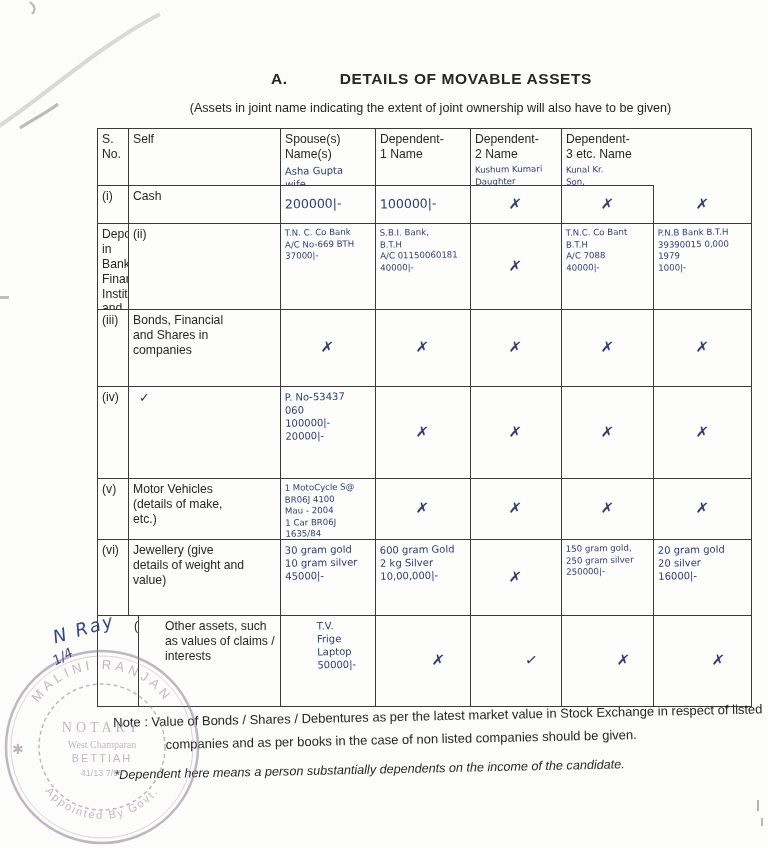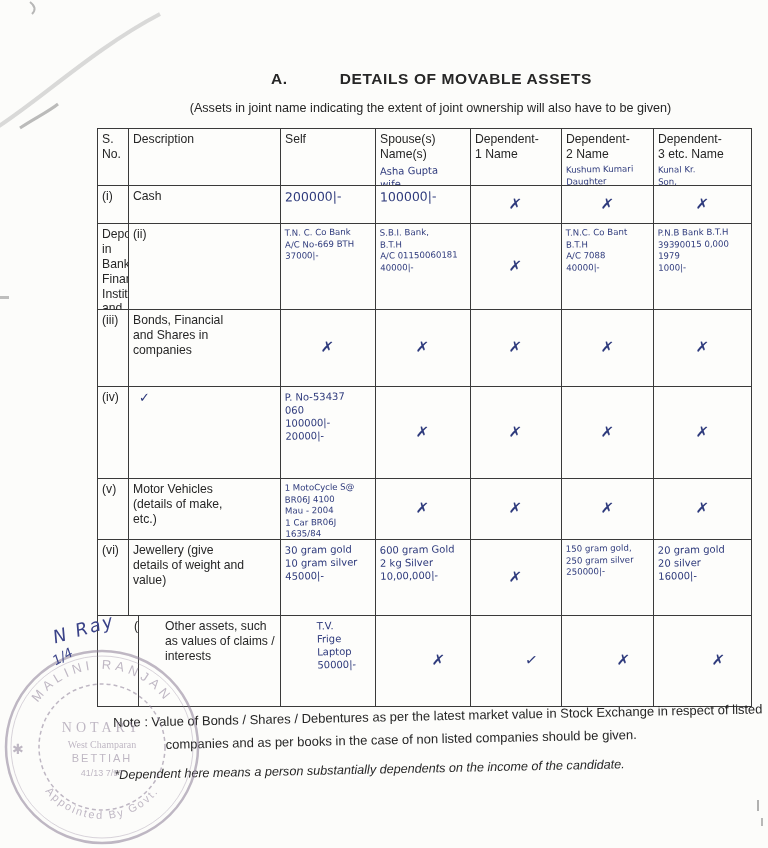--- a/index.html
+++ b/index.html
@@ -41,21 +41,21 @@
   .row:last-child .c{border-bottom:none;margin-left:32px;}
   .p{white-space:pre-line;display:block;color:var(--print);}
   .h{
     display:block;white-space:pre-line;color:var(--ink);
     font-size:10px;line-height:1.3;transform:rotate(-1deg);
     font-family:"DejaVu Sans", sans-serif;
   }
   .t{font-size:8.6px;line-height:1.35;}
   .cm{display:flex;align-items:center;justify-content:center;}
   .mk{font-size:15px;transform:rotate(7deg);letter-spacing:1px;}
-  .cnum{display:flex;align-items:flex-start;}
+  .cnum{display:flex;align-items:center;}
   .cnum .h{font-size:12.5px;}
   .hd .h{margin-top:2px;}
   .descmark{display:inline-block;margin-left:6px;font-size:13px;}
   .note-wrap{
     position:absolute;left:113px;top:712px;width:652px;z-index:2;
     transform:rotate(-1.2deg);transform-origin:left top;
   }
   .note{
     font-size:13px;line-height:1.75;
     padding-left:52px;text-indent:-52px;
@@ -94,23 +94,20 @@
   <span class="sec">A.</span><span>DETAILS OF MOVABLE ASSETS</span>
 </div>
 <div class="subtitle">(Assets in joint name indicating the extent of joint ownership will also have to be given)</div>
 
 <div class="table">
 
   <div class="row hd" style="height:57px">
     <div class="c">
         <span class="p">S.
 No.</span>
-      </div>
-    <div class="c">
-        <span class="p">Description</span>
       </div>
     <div class="c">
         <span class="p">Self</span>
       </div>
     <div class="c">
         <span class="p">Spouse(s)
 Name(s)</span>
         <span class="h">Asha Gupta
 wife.</span>
       </div>

